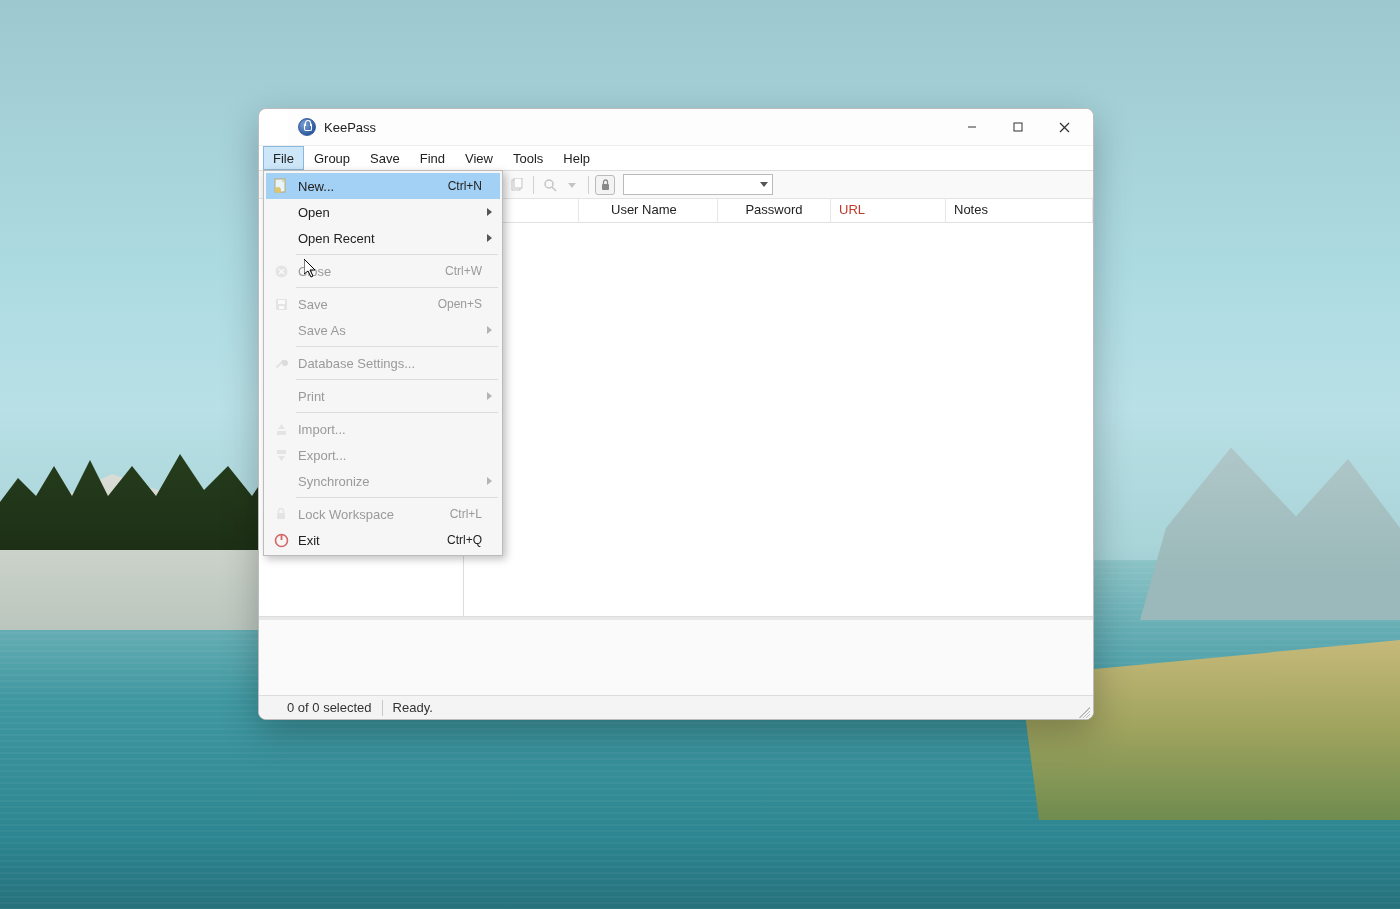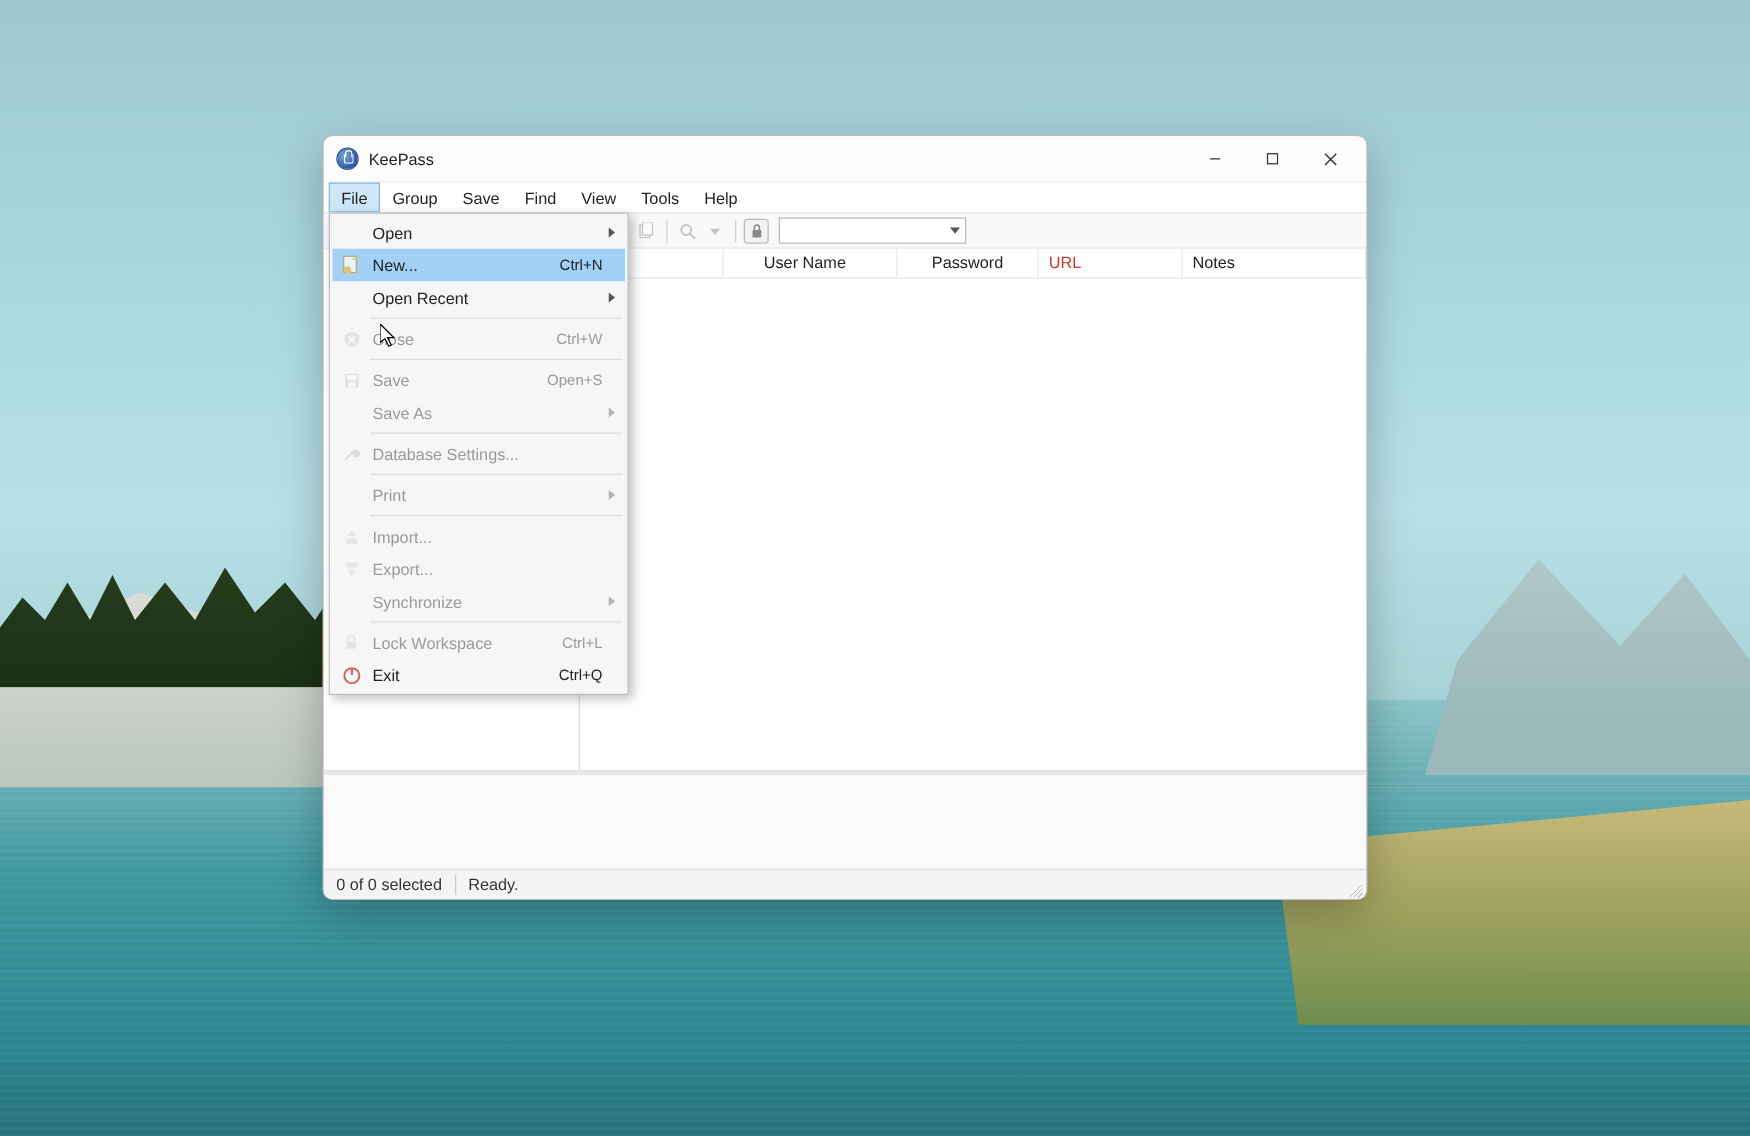--- a/index.html
+++ b/index.html
@@ -64,20 +64,21 @@
       box-shadow: 0 12px 36px rgba(0,0,0,0.25);
       display: flex;
       flex-direction: column;
       overflow: hidden;
     }
     .titlebar {
       height: 36px;
       display: flex; align-items: center;
       padding: 0 6px 0 10px;
       background: #fdfdfd;
+      margin-left: 29px;
     }
     .app-icon {
       width: 18px; height: 18px; border-radius: 50%;
       background: radial-gradient(circle at 35% 35%, #7ea3d6, #2d5aa0 70%);
       position: relative; margin-right: 8px;
       border:1px solid #3a5d9a;
     }
     .app-icon::after{
       content:"";position:absolute;left:5px;top:4px;width:6px;height:7px;
       border:1.5px solid #fff;border-radius:2px;border-top:none;
@@ -138,21 +139,21 @@
     .col.pass{width:113px;text-align:center;}
     .col.url{width:115px;}
     .col.notes{flex:1;}
     .list-body{flex:1; background:#fff;}
     .detail-pane {
       height:78px; border-top:3px solid #e8e8e8; background:#fafafa;
     }
 
     .statusbar {
       height:24px; display:flex; align-items:center; background:#f4f4f4;
-      border-top:1px solid #ddd; font-size:13px; color:#333;
+      border-top:1px solid #ddd; font-size:13px; color:#333;padding-left:18px;
     }
     .status-cell{padding:0 10px;}
     .status-sep{width:1px;height:16px;background:#c8c8c8;}
     .resize-grip{
       margin-left:auto;width:14px;height:14px;margin-right:3px;margin-bottom:1px;align-self:flex-end;
       background:
         linear-gradient(135deg, transparent 60%, #bbb 60%, #bbb 65%, transparent 65%,
                         transparent 72%, #bbb 72%, #bbb 77%, transparent 77%,
                         transparent 84%, #bbb 84%, #bbb 89%, transparent 89%);
     }
@@ -303,36 +304,36 @@
   <div class="detail-pane"></div>
 
   <div class="statusbar">
     <div class="status-cell">0 of 0 selected</div>
     <div class="status-sep"></div>
     <div class="status-cell">Ready.</div>
     <div class="resize-grip"></div>
   </div>
 
   <div class="dropdown">
-    <div class="dd-row">
-      <span class="dd-label">Open</span>
-      <span class="dd-arrow"></span>
-    </div>
     <div class="dd-row highlight">
       <span class="dd-icon">
         <svg width="16" height="16">
             <rect x="2" y="1" width="10" height="13" fill="#fff" stroke="#c49a3a"></rect>
             <polygon points="9,1 12,4 9,4" fill="#e8d090"></polygon>
             <circle cx="5" cy="12" r="3" fill="#f5c242"></circle>
           </svg>
       </span>
       <span class="dd-label">New...</span>
       <span class="dd-shortcut">Ctrl+N</span>
     </div>
     <div class="dd-row">
+      <span class="dd-label">Open</span>
+      <span class="dd-arrow"></span>
+    </div>
+    <div class="dd-row">
       <span class="dd-label">Open Recent</span>
       <span class="dd-arrow"></span>
     </div>
     <div class="dd-sep"></div>
     <div class="dd-row disabled">
       <span class="dd-icon">
         <svg width="15" height="15">
             <circle cx="7.5" cy="7.5" r="6" fill="#d0d0d0"></circle>
             <line x1="5" y1="5" x2="10" y2="10" stroke="#fff" stroke-width="1.5"></line>
             <line x1="10" y1="5" x2="5" y2="10" stroke="#fff" stroke-width="1.5"></line>

